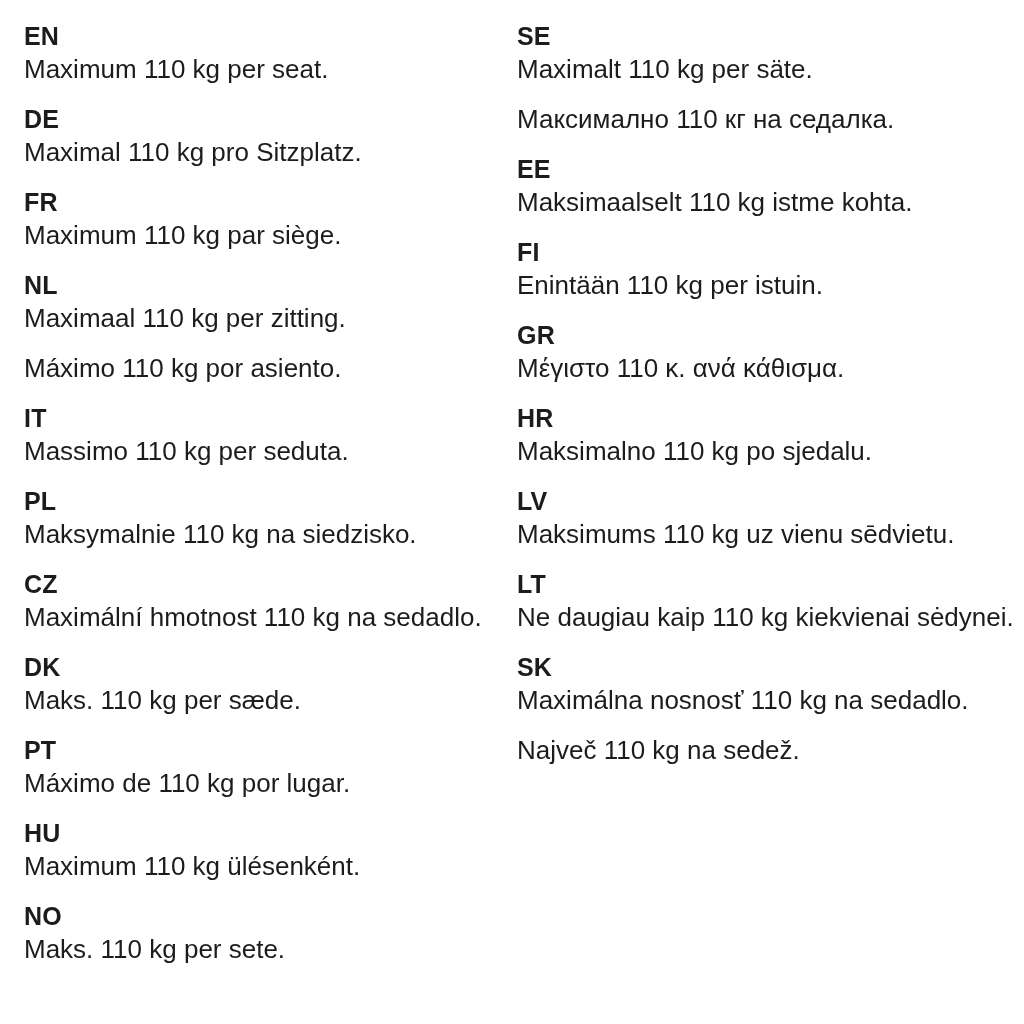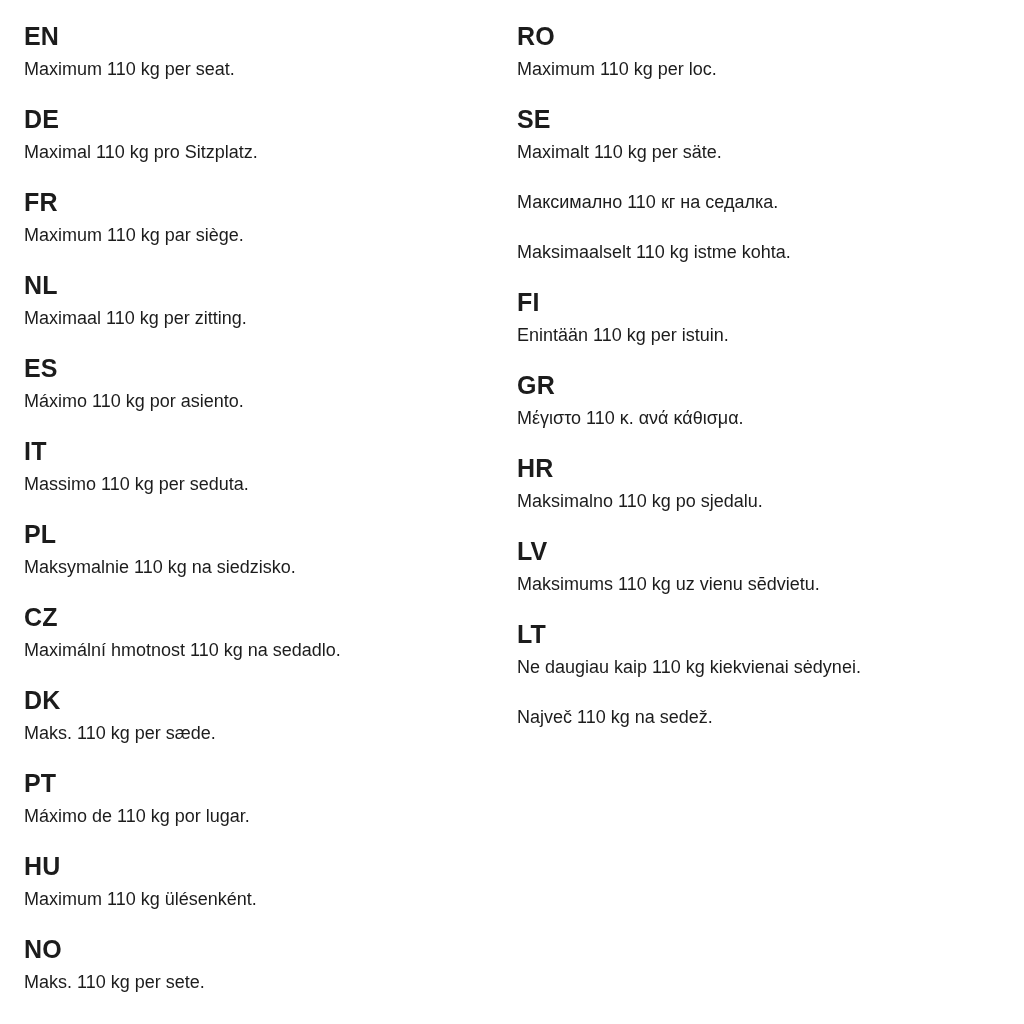--- a/index.html
+++ b/index.html
@@ -30,21 +30,21 @@
   }
   .code {
     margin: 0;
     font-size: 25px;
     font-weight: 700;
     line-height: 33px;
     letter-spacing: 0.2px;
   }
   .translation {
     margin: 0;
-    font-size: 18px;
+    font-size: 26px;
     font-weight: 400;
     line-height: 33px;
     white-space: nowrap;
   }
 </style>
 </head>
 <body>
 
 <main class="page">
   <section class="column">
@@ -62,21 +62,20 @@
     <h2 class="code">FR</h2>
     <p class="translation">Maximum 110 kg par siège.</p>
   </section>
 
   <section class="entry">
     <h2 class="code">NL</h2>
     <p class="translation">Maximaal 110 kg per zitting.</p>
   </section>
 
   <section class="entry">
-    <h2 class="code">ES</h2>
     <p class="translation">Máximo 110 kg por asiento.</p>
   </section>
 
   <section class="entry">
     <h2 class="code">IT</h2>
     <p class="translation">Massimo 110 kg per seduta.</p>
   </section>
 
   <section class="entry">
     <h2 class="code">PL</h2>
@@ -102,35 +101,32 @@
     <h2 class="code">HU</h2>
     <p class="translation">Maximum 110 kg ülésenként.</p>
   </section>
 
   <section class="entry">
     <h2 class="code">NO</h2>
     <p class="translation">Maks. 110 kg per sete.</p>
   </section>
 </section>
   <section class="column">
-  <section class="entry">
-    <h2 class="code">RO</h2>
-    <p class="translation">Maximum 110 kg per loc.</p>
-  </section>
 
   <section class="entry">
     <h2 class="code">SE</h2>
     <p class="translation">Maximalt 110 kg per säte.</p>
   </section>
 
   <section class="entry">
     <p class="translation">Максимално 110 кг на седалка.</p>
   </section>
 
   <section class="entry">
+    <h2 class="code">EE</h2>
     <p class="translation">Maksimaalselt 110 kg istme kohta.</p>
   </section>
 
   <section class="entry">
     <h2 class="code">FI</h2>
     <p class="translation">Enintään 110 kg per istuin.</p>
   </section>
 
   <section class="entry">
     <h2 class="code">GR</h2>
@@ -145,19 +141,23 @@
   <section class="entry">
     <h2 class="code">LV</h2>
     <p class="translation">Maksimums 110 kg uz vienu sēdvietu.</p>
   </section>
 
   <section class="entry">
     <h2 class="code">LT</h2>
     <p class="translation">Ne daugiau kaip 110 kg kiekvienai sėdynei.</p>
   </section>
 
+  <section class="entry">
+    <h2 class="code">SK</h2>
+    <p class="translation">Maximálna nosnosť 110 kg na sedadlo.</p>
+  </section>
 
   <section class="entry">
     <p class="translation">Največ 110 kg na sedež.</p>
   </section>
 
 </section>
 </main>
 
 </body></html>

